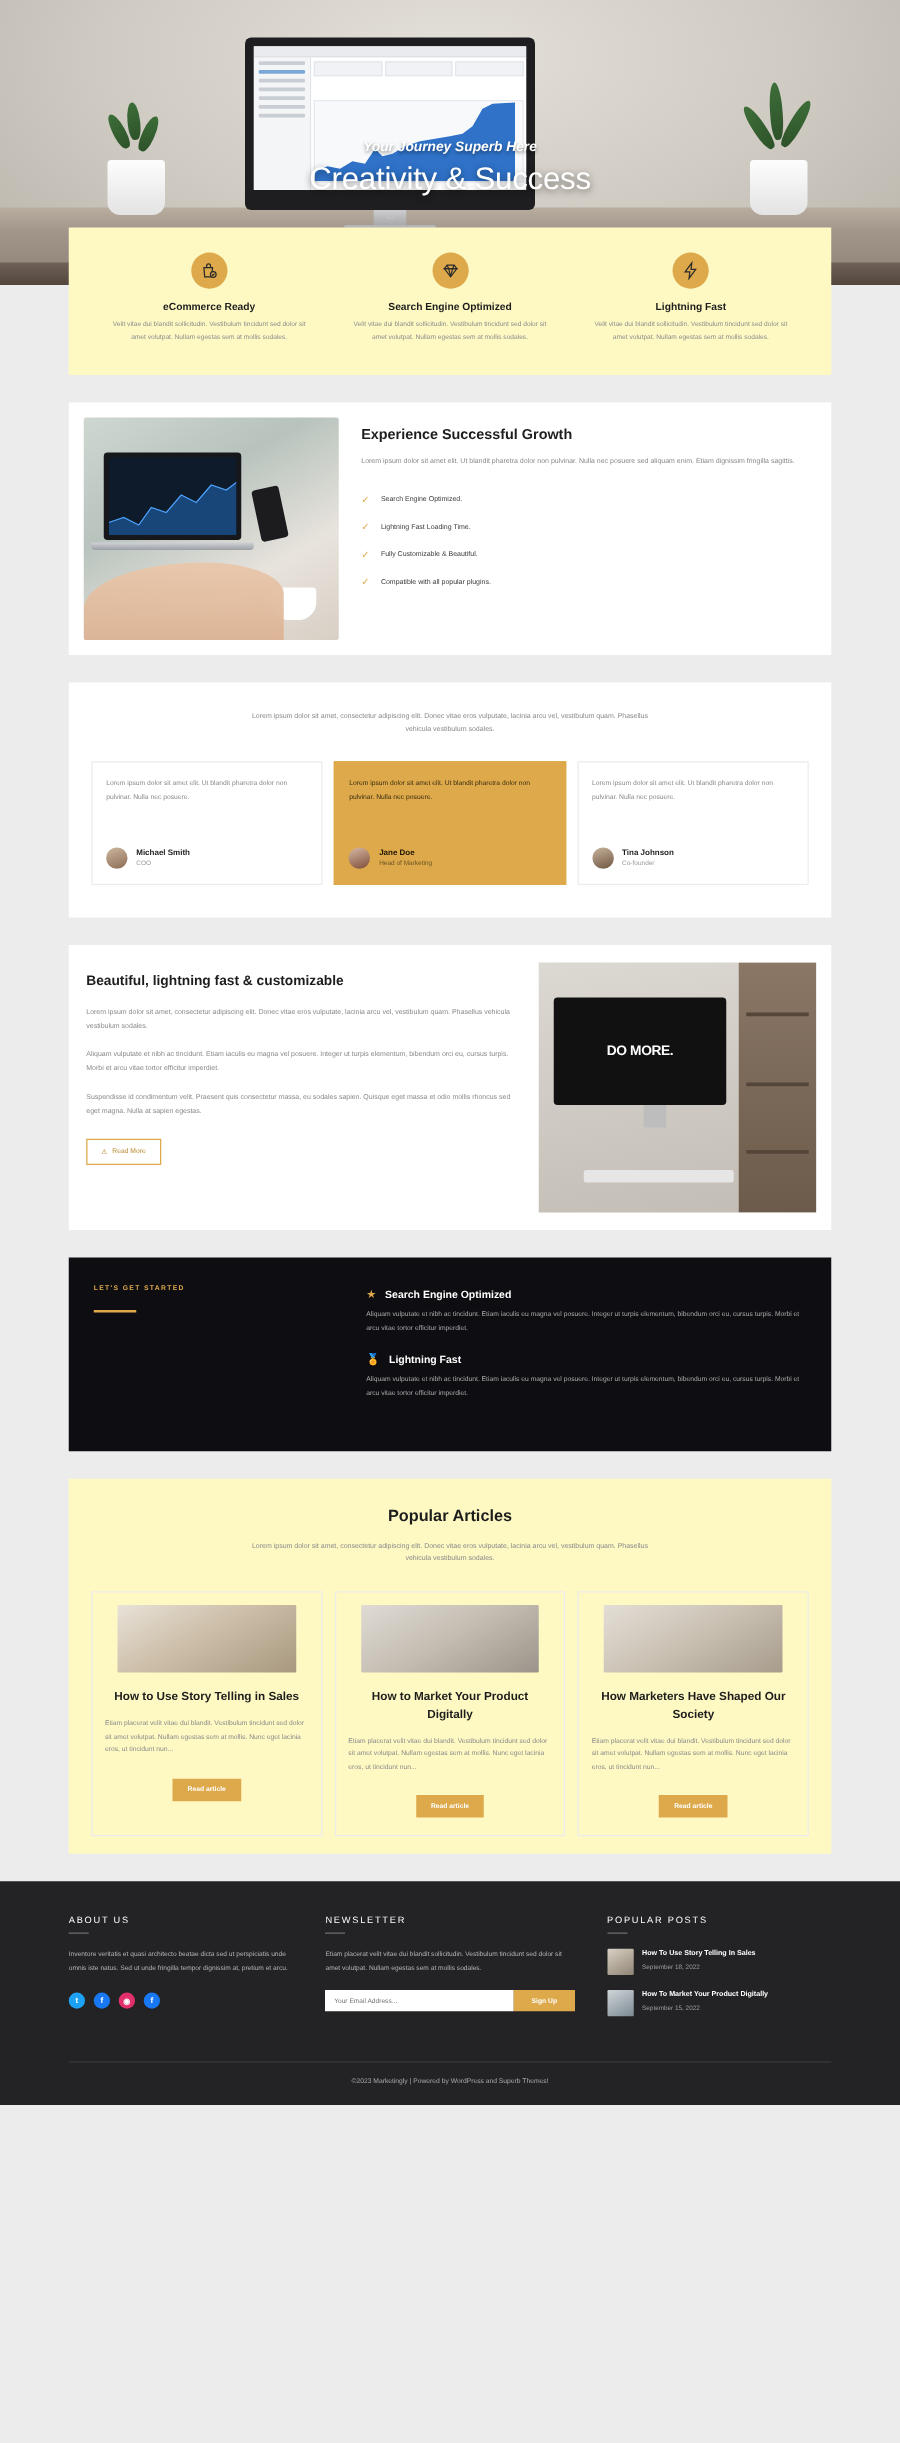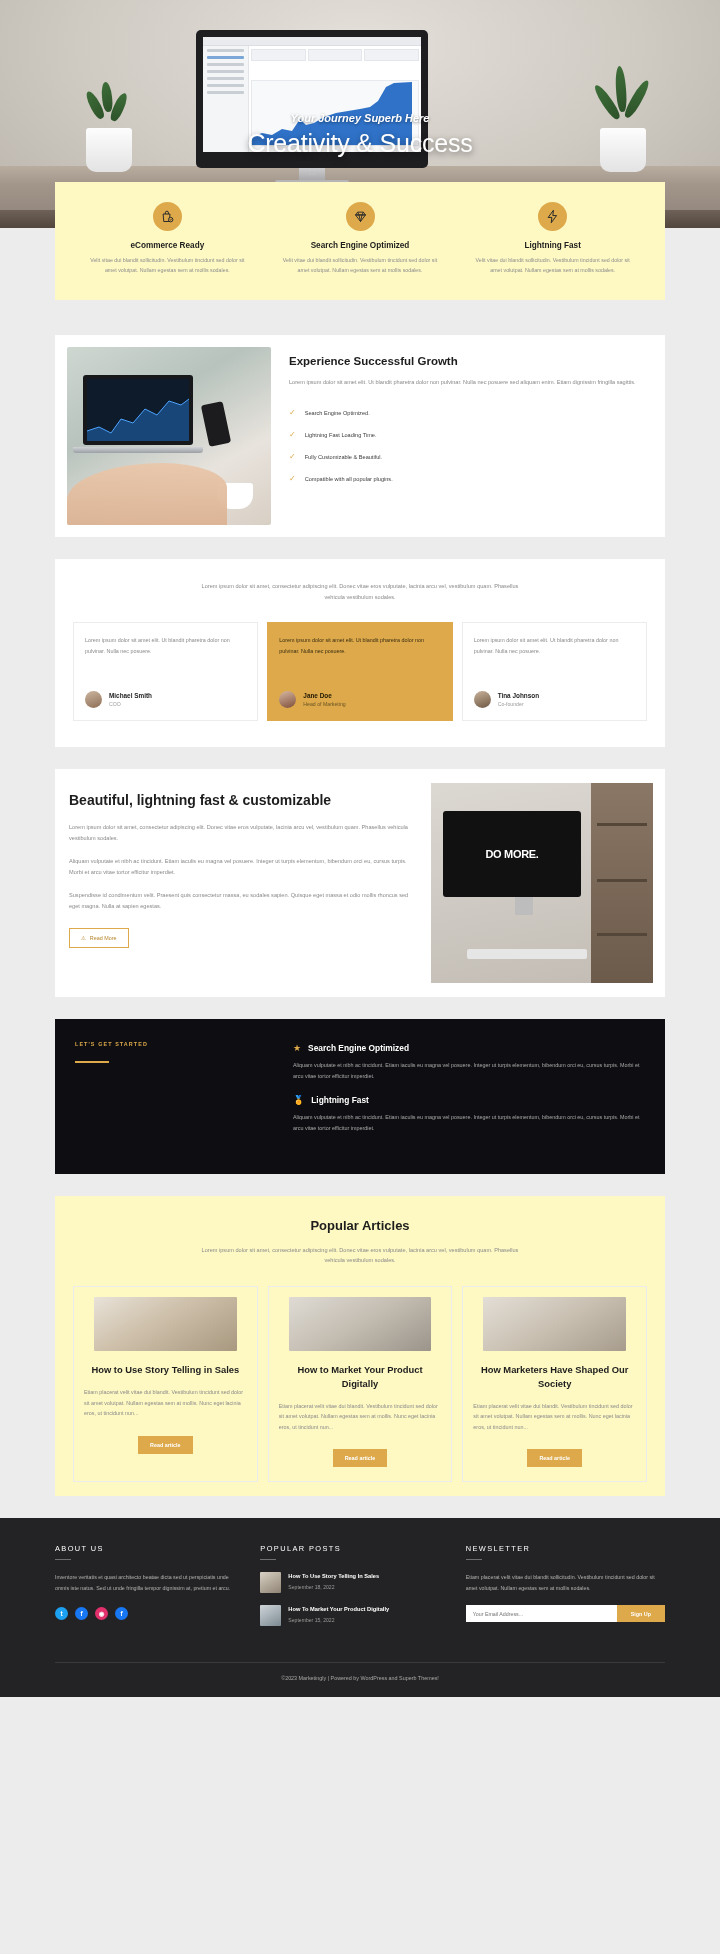--- a/index.html
+++ b/index.html
@@ -132,21 +132,21 @@
   .feature { flex:1; text-align:center; padding: 0 14px; }
   .feature-icon {
     width: 29px; height: 29px; border-radius: 50%; background: #dda94a;
     margin: 0 auto 10px auto; display:flex; align-items:center; justify-content:center;
   }
   .feature-icon svg { width: 15px; height: 15px; }
   .feature-title { font-size: 8.2px; font-weight: 700; color:#1d1d1d; margin-bottom: 6px; }
   .feature-desc { font-size: 5.3px; line-height: 1.85; color:#8d8d8d; }
 
   
-  .growth-sec { padding: 22px 55px 0 55px; margin-top: 13px; }
+  .growth-sec { padding: 22px 55px 0 55px; }
   .growth { background:#fff; display:flex; padding: 12px; gap: 16px; }
   .growth-img {
     width: 204px; height: 178px; flex:none; border-radius:2px; position:relative; overflow:hidden;
     background: linear-gradient(150deg,#cfd7d1 0%, #b8c3bd 35%, #e8e3dd 70%, #d8cfc4 100%);
   }
   .growth-img .lap {
     position:absolute; left:16px; top:28px; width:110px; height:70px; background:#16181c;
     border-radius:3px; padding:4px;
   }
   .growth-img .lap-scr {
@@ -200,21 +200,21 @@
   .avatar.a3 { background: linear-gradient(160deg,#c9b39d,#6d5742); }
   .testi-name { font-size:6.4px; font-weight:700; color:#1d1d1d; }
   .testi-role { font-size:5.2px; color:#9a9a9a; margin-top:2px;}
   .testi-card.active .testi-name { color:#201705; }
   .testi-card.active .testi-role { color:#6a5524; }
 
   
   .beauty-sec { padding: 22px 55px 0 55px; }
   .beauty { background:#fff; display:flex; gap: 16px; padding: 14px 12px; }
   .beauty-body { flex:1; padding: 8px 4px 0 2px; }
-  .beauty-title { font-size:14px; font-weight:700; color:#1d1d1d; line-height:1.35; margin-bottom: 12px;}
+  .beauty-title { font-size:11px; font-weight:700; color:#1d1d1d; line-height:1.35; margin-bottom: 12px;}
   .beauty-p { font-size:5.6px; line-height:1.95; color:#8a8a8a; margin-bottom: 12px; }
   .btn-outline {
     display:inline-flex; align-items:center; gap:4px;
     border:1px solid #dda94a; color:#b8862c; background:#fff;
     font-size:5.4px; padding: 6px 11px; margin-top: 4px; cursor:pointer;
   }
   .beauty-img {
     width: 222px; flex:none; height: 200px; position:relative; overflow:hidden;
     background: linear-gradient(170deg,#dcd8d2,#c2bcb4);
   }
@@ -589,45 +589,45 @@
         <div class="rule"></div>
         <p>Inventore veritatis et quasi architecto beatae dicta sed ut perspiciatis unde omnis iste natus. Sed ut unde fringilla tempor dignissim at, pretium et arcu.</p>
         <div class="socials">
           <span class="soc tw">t</span>
           <span class="soc fb">f</span>
           <span class="soc ig">◉</span>
           <span class="soc fb2">f</span>
         </div>
       </div>
 
+      <div class="fcol c3">
+        <h4>NEWSLETTER</h4>
+        <div class="rule"></div>
+        <p>Etiam placerat velit vitae dui blandit sollicitudin. Vestibulum tincidunt sed dolor sit amet volutpat. Nullam egestas sem at mollis sodales.</p>
+        <div class="news-form">
+          <input class="news-input" type="text" placeholder="Your Email Address..." style="">
+          <button class="news-btn">Sign Up</button>
+        </div>
+      </div>
+
       <div class="fcol c2">
         <h4>POPULAR POSTS</h4>
         <div class="rule"></div>
         <div class="post">
           <div class="post-thumb"></div>
           <div>
             <div class="post-t">How To Use Story Telling In Sales</div>
             <div class="post-d">September 18, 2022</div>
           </div>
         </div>
         <div class="post">
           <div class="post-thumb p2"></div>
           <div>
             <div class="post-t">How To Market Your Product Digitally</div>
             <div class="post-d">September 15, 2022</div>
           </div>
         </div>
       </div>
-
-      <div class="fcol c3">
-        <h4>NEWSLETTER</h4>
-        <div class="rule"></div>
-        <p>Etiam placerat velit vitae dui blandit sollicitudin. Vestibulum tincidunt sed dolor sit amet volutpat. Nullam egestas sem at mollis sodales.</p>
-        <div class="news-form">
-          <input class="news-input" type="text" placeholder="Your Email Address..." style="">
-          <button class="news-btn">Sign Up</button>
-        </div>
-      </div>
     </div>
     <div class="footer-bottom">©2023 Marketingly | Powered by WordPress and Superb Themes!</div>
   </footer>
 
 </div>
 
 </body></html>

